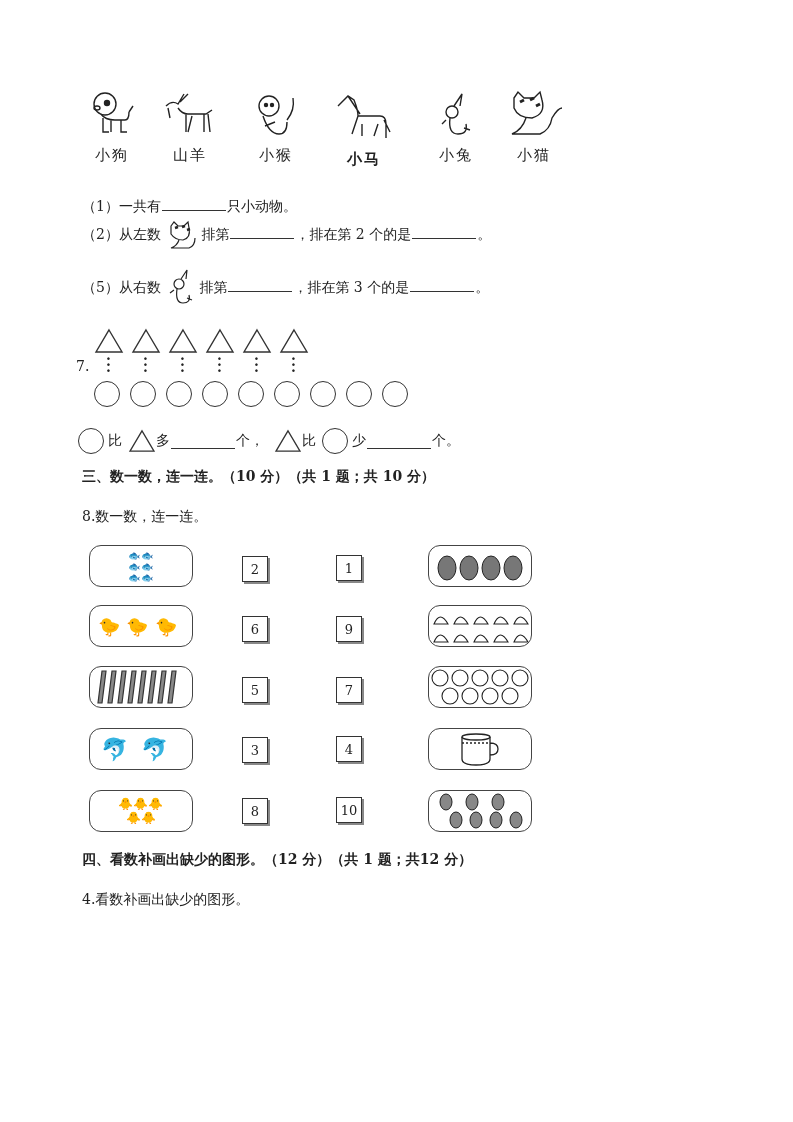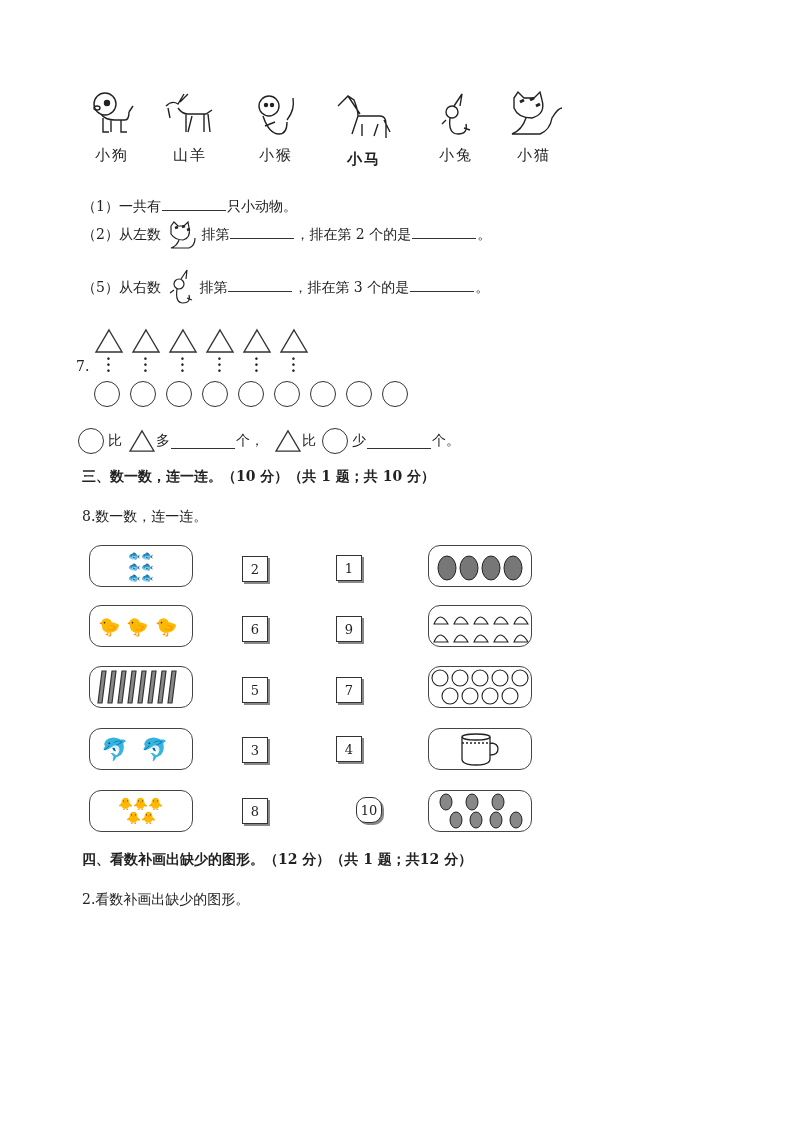--- a/index.html
+++ b/index.html
@@ -204,21 +204,21 @@
   <div class="num-box" style="left:242px; top:556px;">2</div>
   <div class="num-box" style="left:242px; top:616px;">6</div>
   <div class="num-box" style="left:242px; top:677px;">5</div>
   <div class="num-box" style="left:242px; top:737px;">3</div>
   <div class="num-box" style="left:242px; top:798px;">8</div>
 
   <div class="num-box" style="left:336px; top:555px;">1</div>
   <div class="num-box" style="left:336px; top:616px;">9</div>
   <div class="num-box" style="left:336px; top:677px;">7</div>
   <div class="num-box" style="left:336px; top:736px;">4</div>
-  <div class="num-box" style="left:356px; top:797px;border-radius:10px;">10</div>
+  <div class="num-box" style="left:336px; top:797px;">10</div>
 
   <div class="pic-box" style="left:428px; top:545px;">
     <svg width="90" height="34" viewBox="0 0 90 34">
         <g fill="#777" stroke="#222" stroke-width="1">
           <ellipse cx="12" cy="19" rx="9" ry="12"></ellipse>
           <ellipse cx="34" cy="19" rx="9" ry="12"></ellipse>
           <ellipse cx="56" cy="19" rx="9" ry="12"></ellipse>
           <ellipse cx="78" cy="19" rx="9" ry="12"></ellipse>
         </g>
       </svg>
@@ -264,13 +264,13 @@
           <ellipse cx="24" cy="28" rx="6" ry="8"></ellipse>
           <ellipse cx="44" cy="28" rx="6" ry="8"></ellipse>
           <ellipse cx="64" cy="28" rx="6" ry="8"></ellipse>
           <ellipse cx="84" cy="28" rx="6" ry="8"></ellipse>
         </g>
       </svg>
   </div>
 </div>
 
 <div class="heading" style="top:851px;">四、看数补画出缺少的图形。（12 分）（共 1 题；共12 分）</div>
-<div class="qtext" style="top:891px;">2.看数补画出缺少的图形。</div>
+<div class="qtext" style="top:891px;">4.看数补画出缺少的图形。</div>
 
 </body></html>

